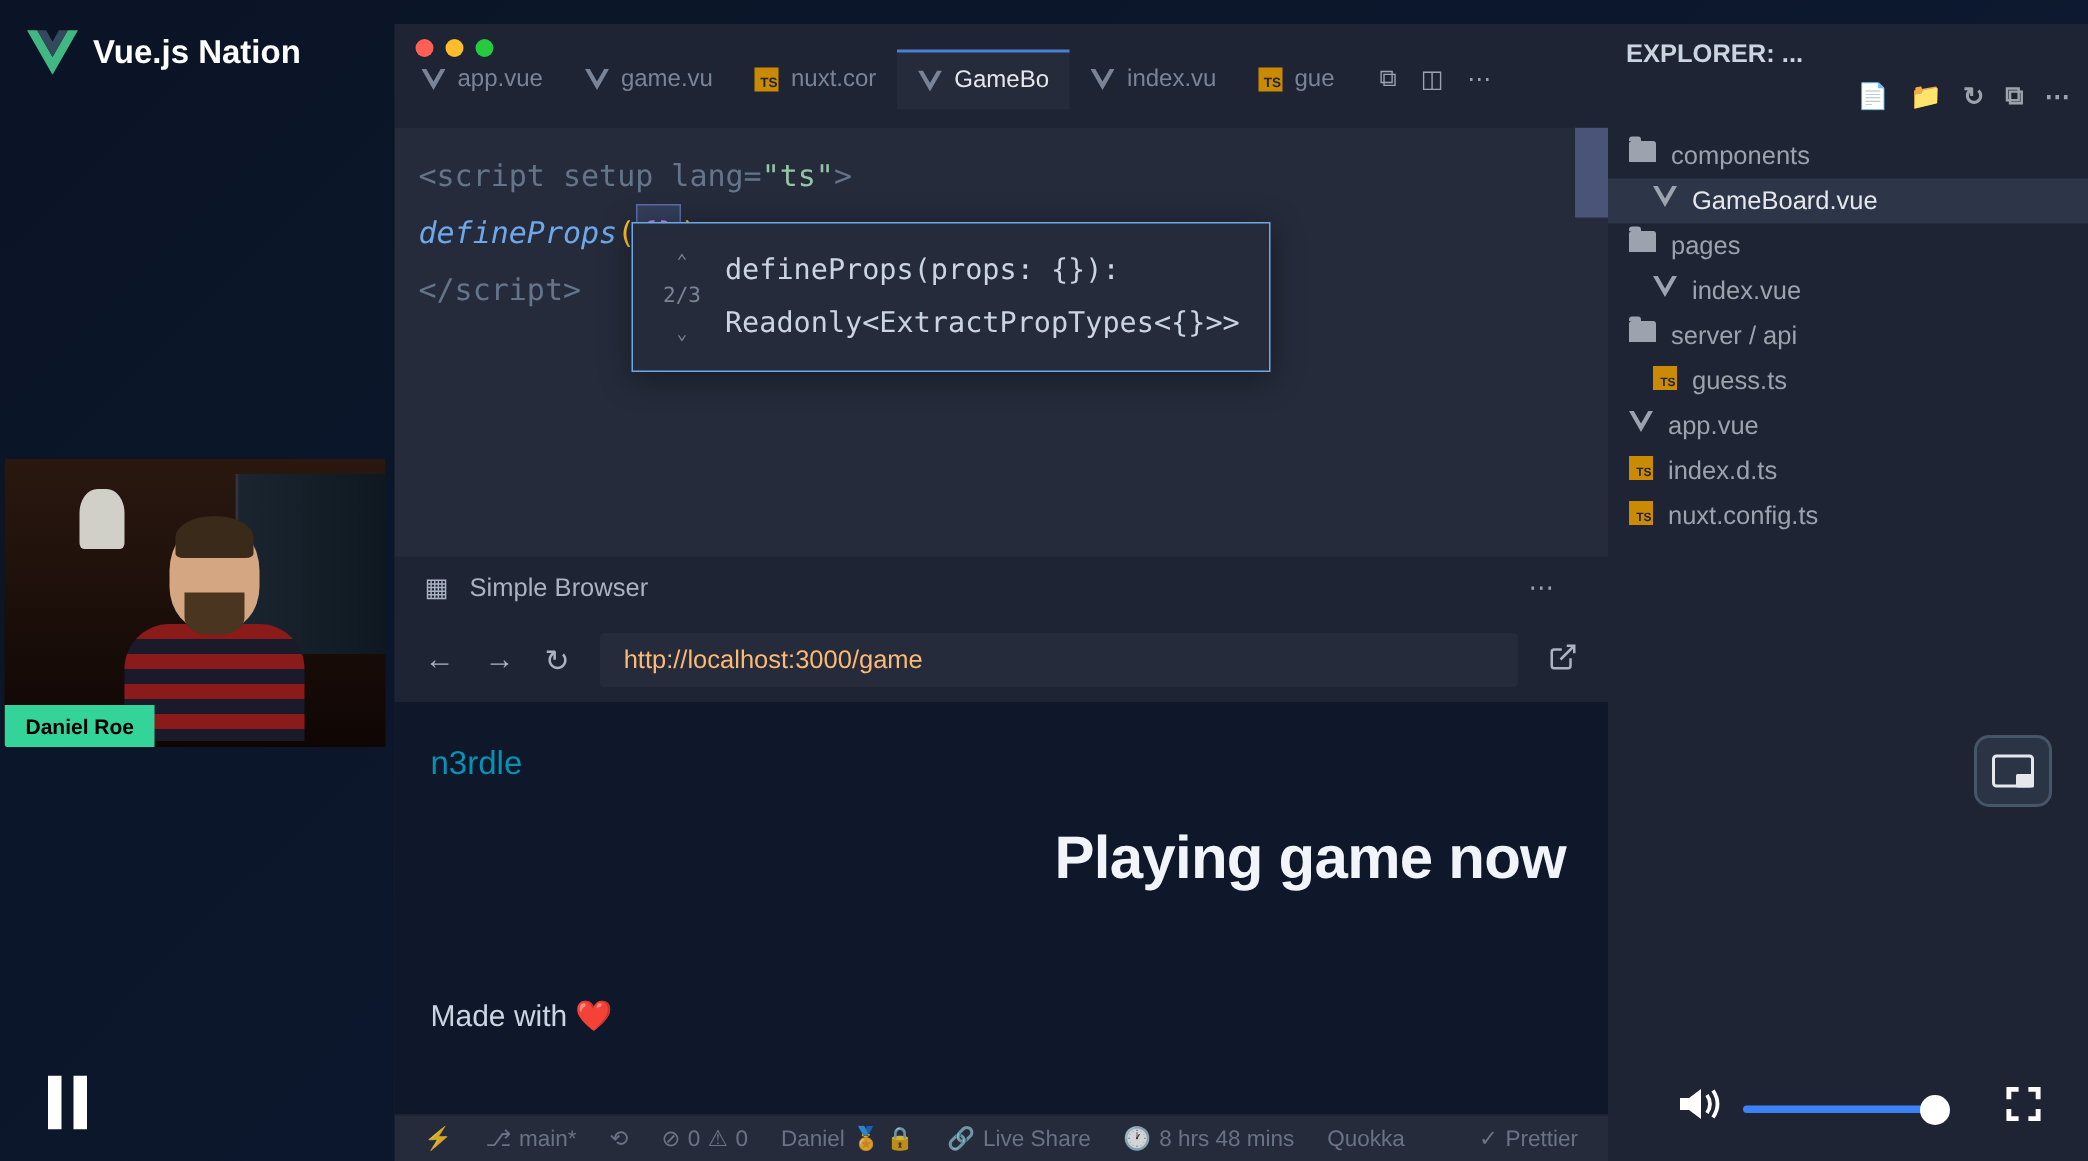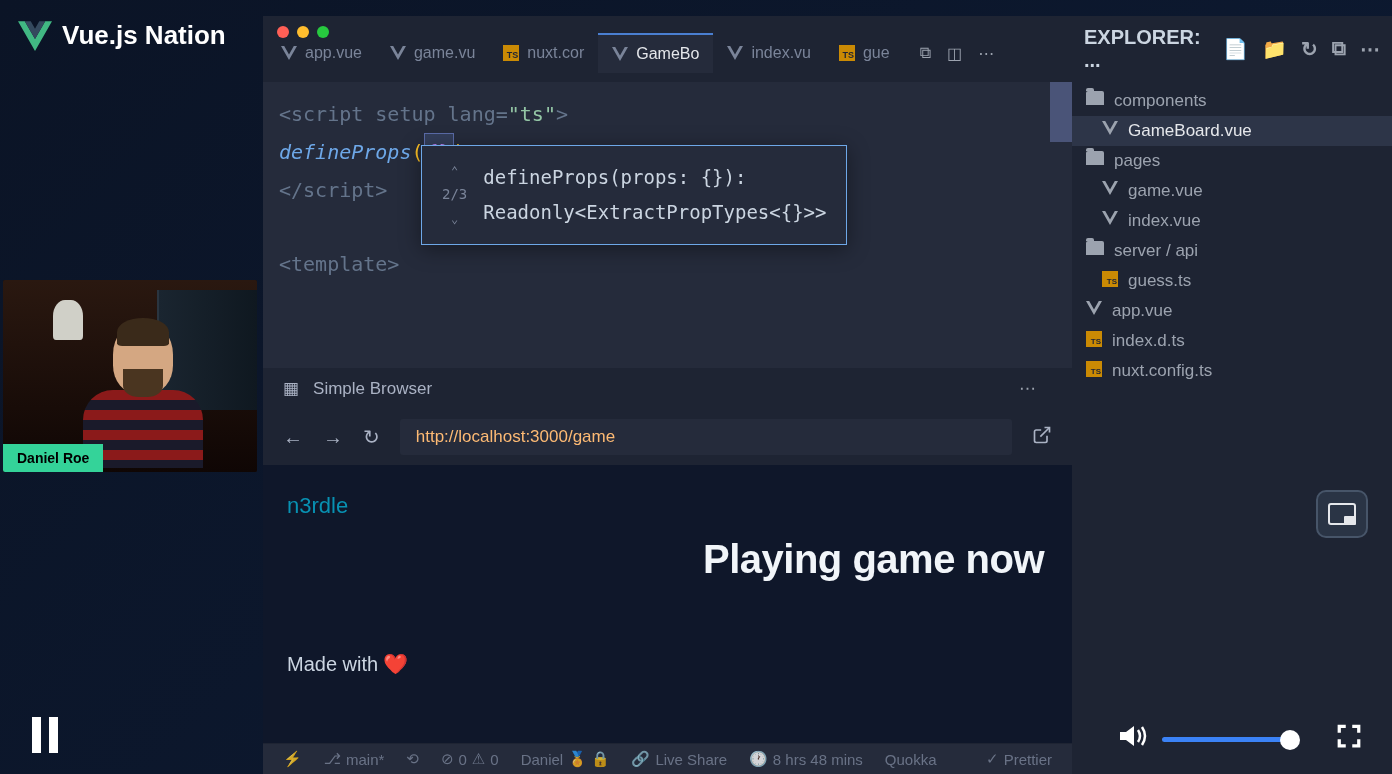--- a/index.html
+++ b/index.html
@@ -19,26 +19,26 @@
   display: flex;
   align-items: center;
   gap: 10px;
 }
 .vue-logo {
   width: 34px;
   height: 30px;
 }
 .logo-text {
   color: #fff;
-  font-size: 26px;
+  font-size: 22px;
   font-weight: 700;
 }
 .webcam {
   position: absolute;
-  top: 280px;
+  top: 306px;
   left: 3px;
   width: 254px;
   height: 192px;
   background: #1a0f08;
   border-radius: 2px;
   overflow: hidden;
 }
 .webcam-scene {
   width: 100%;
   height: 100%;
@@ -279,21 +279,21 @@
 .ext-icon { color: #aab2c4; cursor: pointer; }
 .browser-content {
   background: #0f172a;
   padding: 28px 28px 20px 24px;
   flex: 1;
 }
 .app-title {
   color: #0891b2;
   font-size: 22px;
   font-weight: 500;
-  margin-bottom: 18px;
+  margin-bottom: 28px;
 }
 .app-heading {
   color: #f1f5f9;
   font-size: 40px;
   font-weight: 800;
   letter-spacing: -0.5px;
   text-align: right;
 }
 .app-footer {
   color: #cbd5e1;
@@ -312,26 +312,26 @@
   border-top: 1px solid #1e2433;
 }
 .status-item { display: flex; align-items: center; gap: 5px; opacity: 0.8; }
 .explorer {
   width: 320px;
   background: #1e2433;
   padding: 0;
 }
 .explorer-header {
   display: flex;
-  align-items: center;
   padding: 10px 12px;
   gap: 8px;
   color: #cbd5e1;
-  font-size: 20px;
+  font-size: 17px;
   font-weight: 600;
+  flex-direction: column;
 }
 .explorer-actions {
   margin-left: auto;
   display: flex;
   gap: 14px;
   color: #9ca3af;
 }
 .tree {
   padding: 4px 0;
 }
@@ -540,21 +540,20 @@
   </div>
 
   <div class="main-area">
     <div class="editor-col">
       <div class="code-area">
         <div class="minimap"></div>
         <div class="code-line"><span class="c-gray">&lt;script setup lang=</span><span class="c-str">"ts"</span><span class="c-gray">&gt;</span></div>
         <div class="code-line"><span class="c-func">defineProps</span><span class="c-paren">(</span><span class="c-brace highlight-line">{}</span><span class="c-paren">)</span></div>
         <div class="code-line"><span class="c-gray">&lt;/script&gt;</span></div>
         <div class="code-line">&nbsp;</div>
-        <div class="code-line"><span class="c-gray">&lt;template&gt;</span></div>
         <div class="code-line">&nbsp;</div>
         <div class="tooltip">
           <div class="tooltip-nav">
             <span class="tooltip-arrow">⌃</span>
             <span>2/3</span>
             <span class="tooltip-arrow">⌄</span>
           </div>
           <div>
             <div>defineProps(props: {}):</div>
             <div>Readonly&lt;ExtractPropTypes&lt;{}&gt;&gt;</div>
@@ -611,26 +610,20 @@
         </div>
         <div class="tree-item indent1 active">
           <svg class="vue-file-icon" viewBox="0 0 40 35">
               <path d="M0 0 L20 35 L40 0 L32 0 L20 21 L8 0 Z" fill="#9ca3af"></path>
             </svg>
           <span>GameBoard.vue</span>
         </div>
         <div class="tree-item">
           <div class="folder-icon"></div>
           <span>pages</span>
-        </div>
-        <div class="tree-item indent1">
-          <svg class="vue-file-icon" viewBox="0 0 40 35">
-              <path d="M0 0 L20 35 L40 0 L32 0 L20 21 L8 0 Z" fill="#9ca3af"></path>
-            </svg>
-          <span>game.vue</span>
         </div>
         <div class="tree-item indent1">
           <svg class="vue-file-icon" viewBox="0 0 40 35">
               <path d="M0 0 L20 35 L40 0 L32 0 L20 21 L8 0 Z" fill="#9ca3af"></path>
             </svg>
           <span>index.vue</span>
         </div>
         <div class="tree-item">
           <div class="folder-icon"></div>
           <span>server / api</span>

